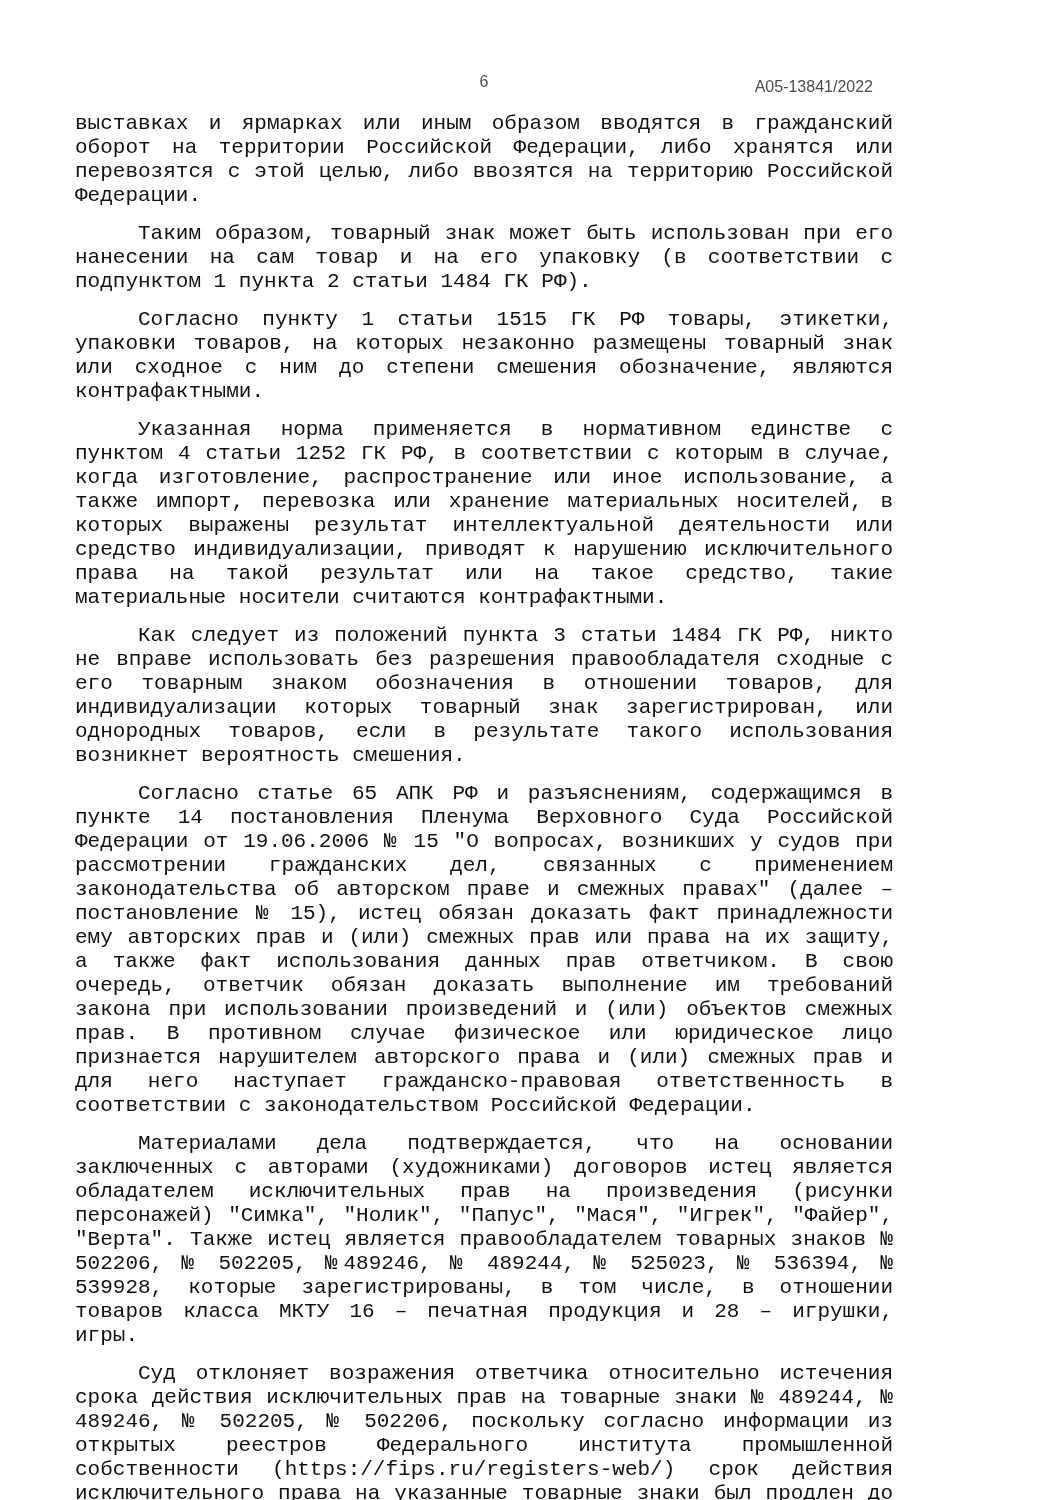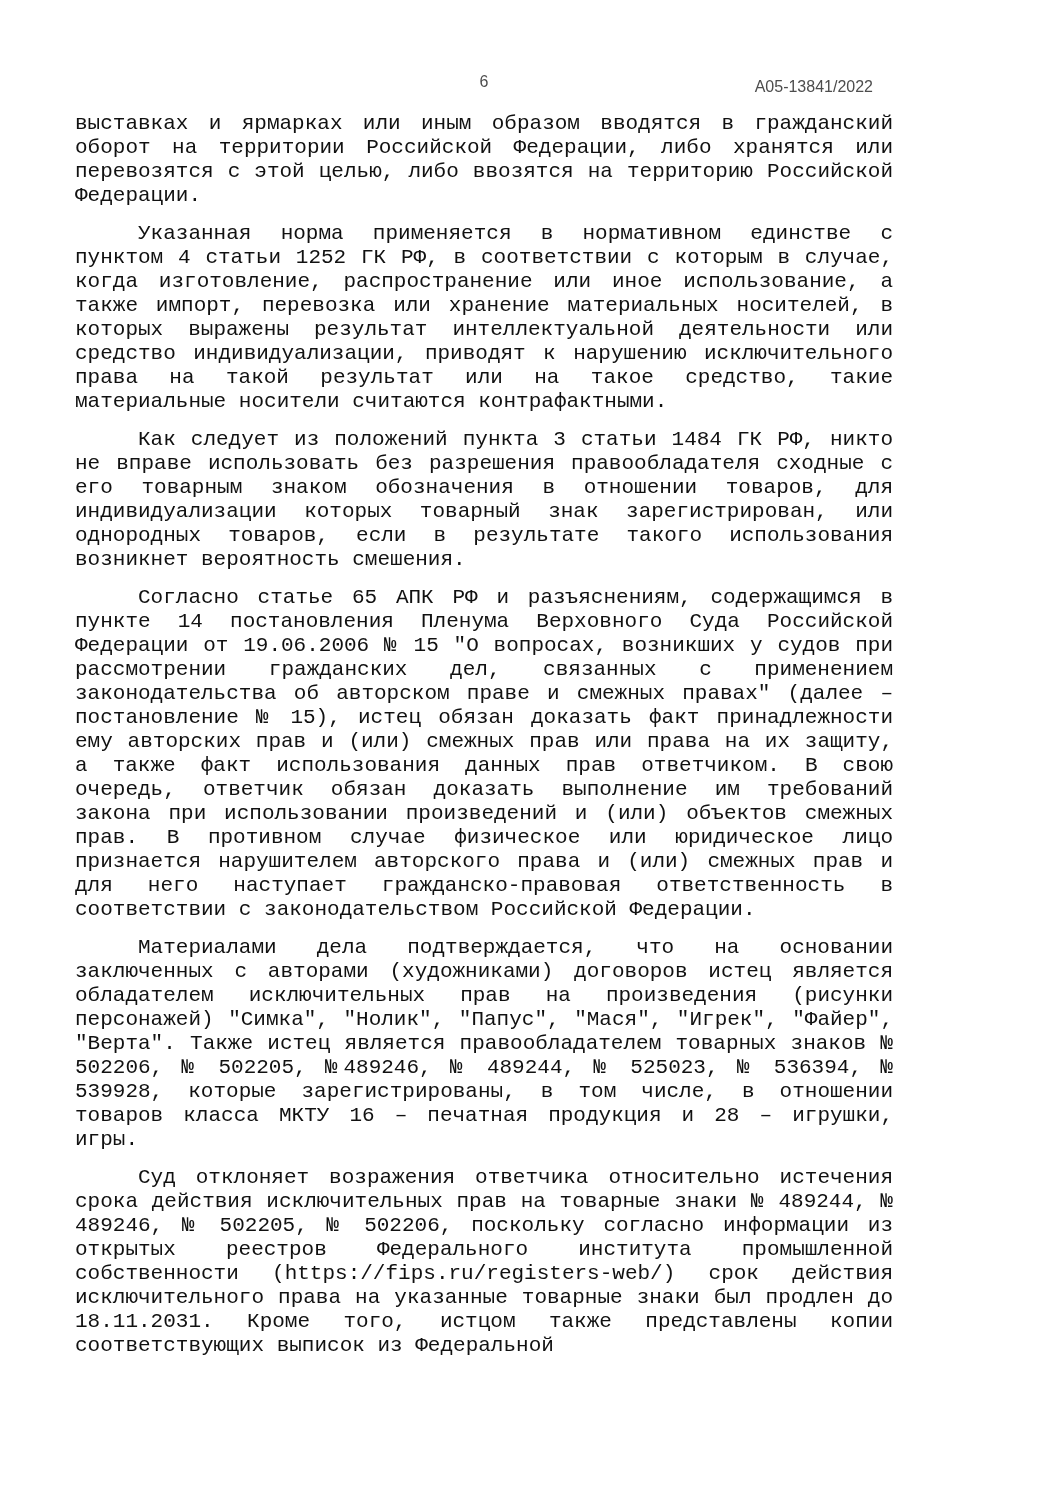--- a/index.html
+++ b/index.html
@@ -56,19 +56,21 @@
 </head>
 <body>
 
 <div class="page">
   <div class="page-header">
     <span class="page-number">6</span>
     <span class="case-number">А05-13841/2022</span>
   </div>
   <div class="document-body">
     <p>выставках и ярмарках или иным образом вводятся в гражданский оборот на территории Российской Федерации, либо хранятся или перевозятся с этой целью, либо ввозятся на территорию Российской Федерации.</p>
+    <p>Таким образом, товарный знак может быть использован при его нанесении на сам товар и на его упаковку (в соответствии с подпунктом 1 пункта 2 статьи 1484 ГК РФ).</p>
+    <p>Согласно пункту 1 статьи 1515 ГК РФ товары, этикетки, упаковки товаров, на которых незаконно размещены товарный знак или сходное с ним до степени смешения обозначение, являются контрафактными.</p>
     <p>Указанная норма применяется в нормативном единстве с пунктом 4 статьи 1252 ГК РФ, в соответствии с которым в случае, когда изготовление, распространение или иное использование, а также импорт, перевозка или хранение материальных носителей, в которых выражены результат интеллектуальной деятельности или средство индивидуализации, приводят к нарушению исключительного права на такой результат или на такое средство, такие материальные носители считаются контрафактными.</p>
     <p>Как следует из положений пункта 3 статьи 1484 ГК РФ, никто не вправе использовать без разрешения правообладателя сходные с его товарным знаком обозначения в отношении товаров, для индивидуализации которых товарный знак зарегистрирован, или однородных товаров, если в результате такого использования возникнет вероятность смешения.</p>
     <p>Согласно статье 65 АПК РФ и разъяснениям, содержащимся в пункте 14 постановления Пленума Верховного Суда Российской Федерации от 19.06.2006 № 15 "О вопросах, возникших у судов при рассмотрении гражданских дел, связанных с применением законодательства об авторском праве и смежных правах" (далее – постановление № 15), истец обязан доказать факт принадлежности ему авторских прав и (или) смежных прав или права на их защиту, а также факт использования данных прав ответчиком. В свою очередь, ответчик обязан доказать выполнение им требований закона при использовании произведений и (или) объектов смежных прав. В противном случае физическое или юридическое лицо признается нарушителем авторского права и (или) смежных прав и для него наступает гражданско-правовая ответственность в соответствии с законодательством Российской Федерации.</p>
     <p>Материалами дела подтверждается, что на основании заключенных с авторами (художниками) договоров истец является обладателем исключительных прав на произведения (рисунки персонажей) "Симка", "Нолик", "Папус", "Мася", "Игрек", "Файер", "Верта". Также истец является правообладателем товарных знаков № 502206, № 502205, №489246, № 489244, № 525023, № 536394, № 539928, которые зарегистрированы, в том числе, в отношении товаров класса МКТУ 16 – печатная продукция и 28 – игрушки, игры.</p>
     <p>Суд отклоняет возражения ответчика относительно истечения срока действия исключительных прав на товарные знаки № 489244, № 489246, № 502205, № 502206, поскольку согласно информации из открытых реестров Федерального института промышленной собственности (https://fips.ru/registers-web/) срок действия исключительного права на указанные товарные знаки был продлен до 18.11.2031. Кроме того, истцом также представлены копии соответствующих выписок из Федеральной</p>
   </div>
 </div>
 
 </body></html>

